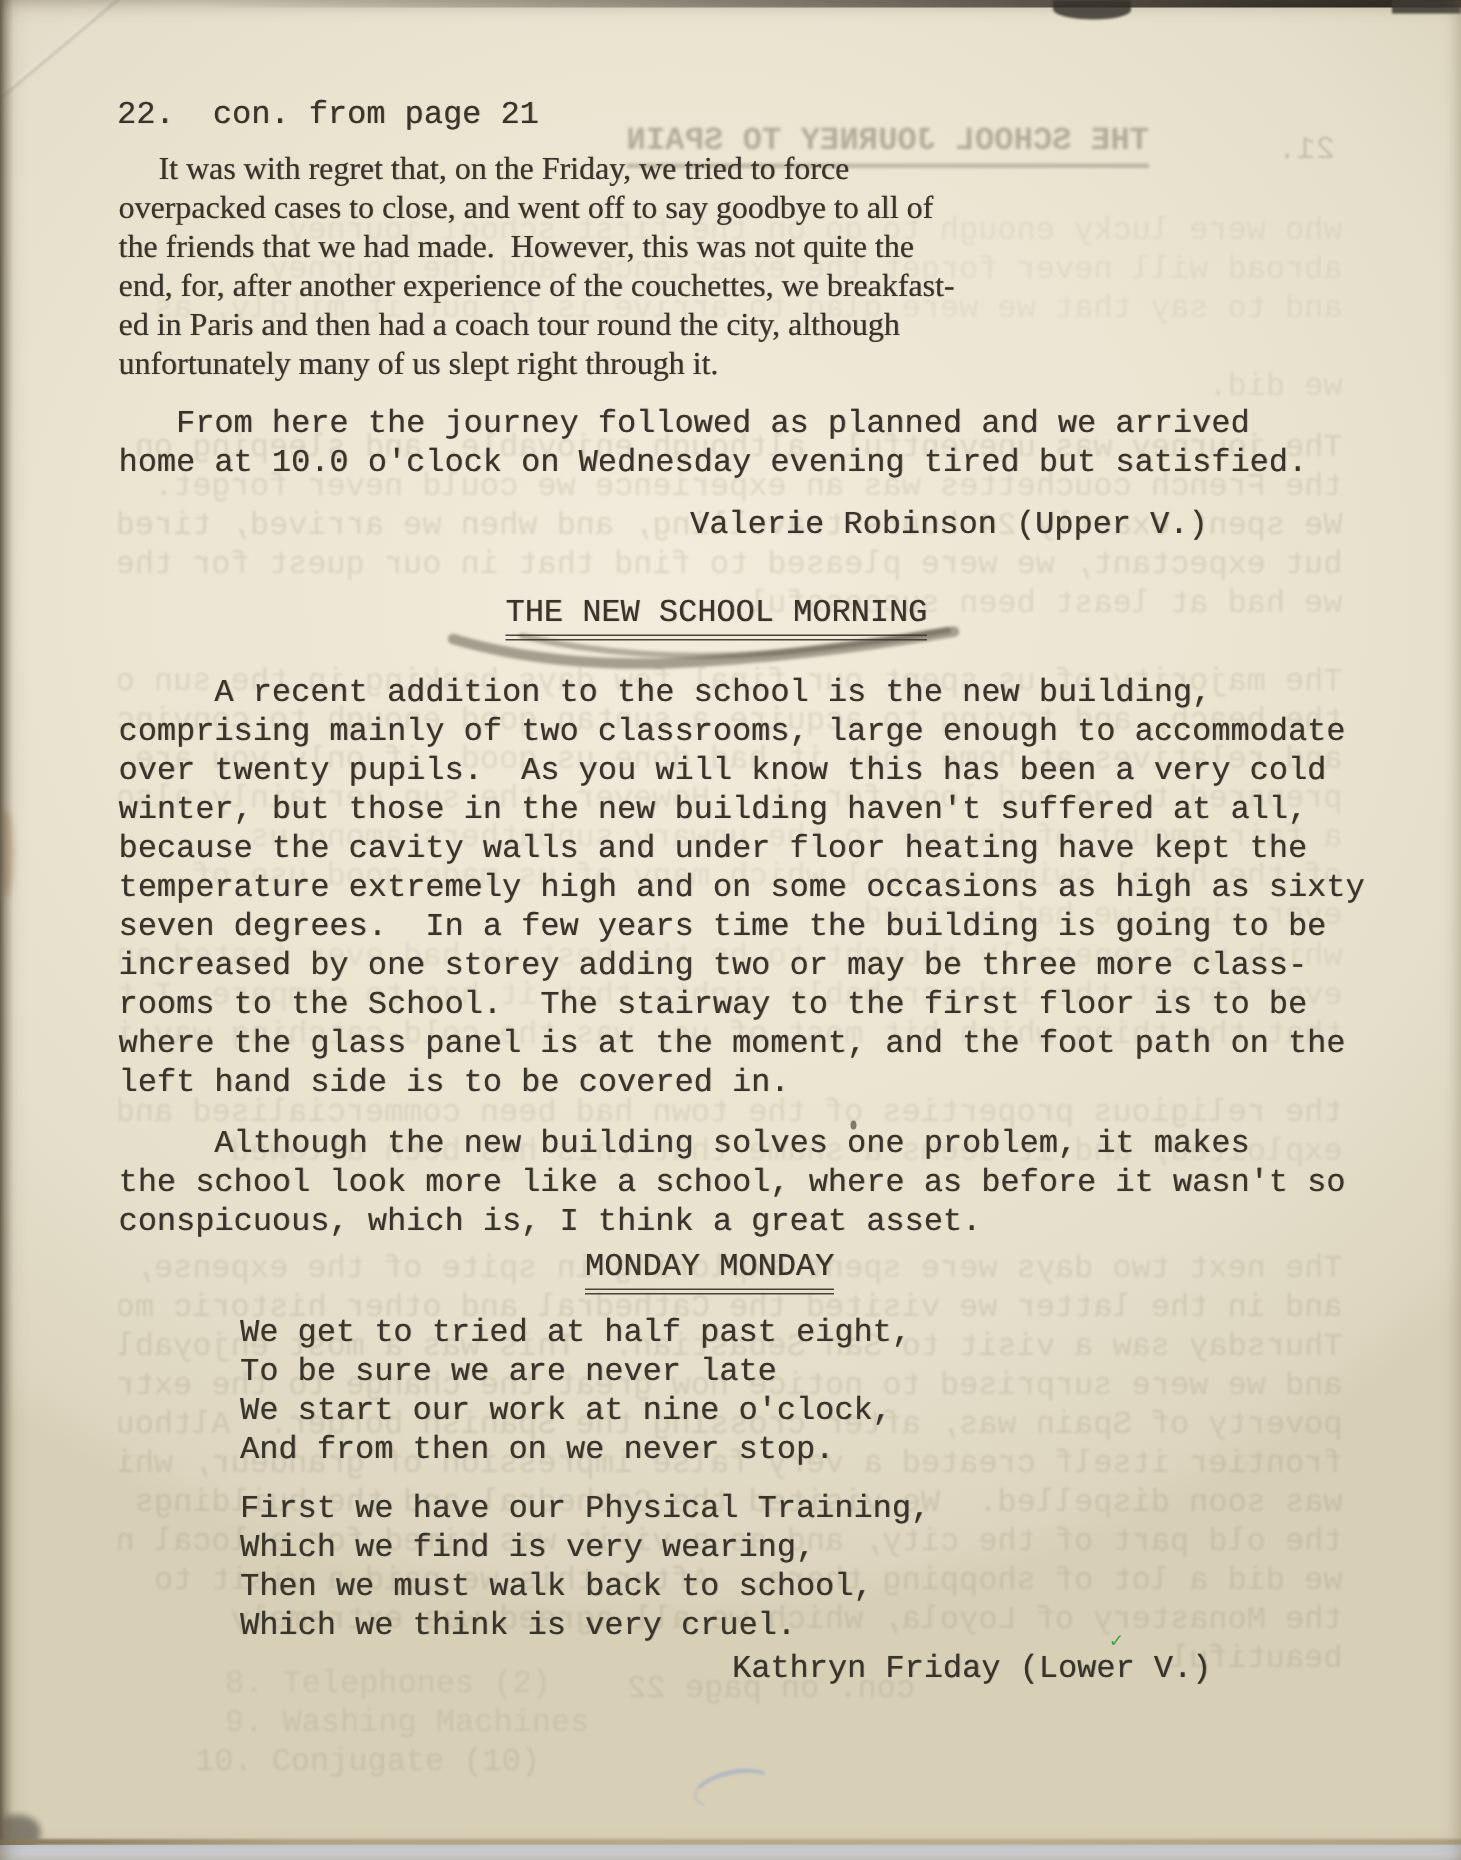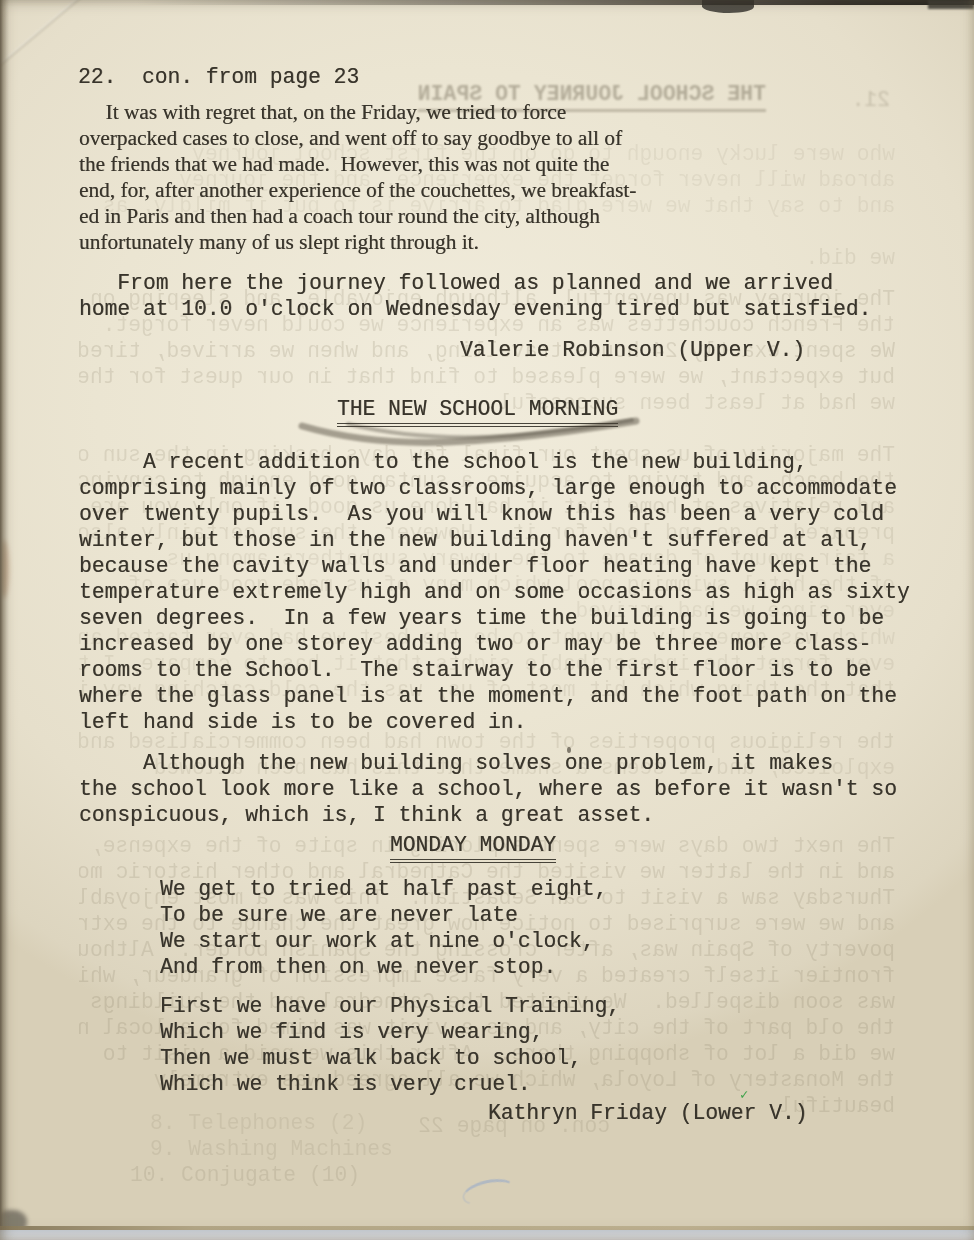--- a/index.html
+++ b/index.html
@@ -111,21 +111,21 @@
       <div class="ghost mir" style="top: 1015px; left: 79px; width: 816px; opacity: 0.16;">the old part of the city, and as a visit was timed for a local newspaper,</div>
       <div class="ghost mir" style="top: 1041px; left: 79px; width: 816px; opacity: 0.16;">we did a lot of shopping there.  After this we paid a visit to</div>
       <div class="ghost mir" style="top: 1067px; left: 79px; width: 816px; opacity: 0.16;">the Monastery of Loyola, which we all agreed was extremely</div>
       <div class="ghost mir" style="top: 1093px; left: 79px; width: 816px; opacity: 0.16;">beautiful.</div>
       <div class="ghost mir" style="top: 1113px; left: 230px; width: 380px; opacity: 0.15;">con. on page 22</div>
       <div class="ghost" style="top: 1110px; left: 150px; width: 420px; opacity: 0.12;">8. Telephones (2)</div>
       <div class="ghost" style="top: 1136px; left: 150px; width: 420px; opacity: 0.13;">9. Washing Machines</div>
       <div class="ghost" style="top: 1162px; left: 130px; width: 440px; opacity: 0.15;">10. Conjugate (10)</div>
     </div>
 
-  <pre class="tw" style="top:64px;left:78px;">22.  con. from page 23</pre>
+  <pre class="tw" style="top:64px;left:78px;">22.  con. from page 21</pre>
 
   <pre class="tw" style="top:99px;left:79px;font-family:Liberation Serif, serif;">     It was with regret that, on the Friday, we tried to force
 overpacked cases to close, and went off to say goodbye to all of
 the friends that we had made.  However, this was not quite the
 end, for, after another experience of the couchettes, we breakfast-
 ed in Paris and then had a coach tour round the city, although
 unfortunately many of us slept right through it.</pre>
   <pre class="tw" style="top:270px;left:79px;">   From here the journey followed as planned and we arrived
 home at 10.0 o'clock on Wednesday evening tired but satisfied.</pre>
   <pre class="tw" style="top:337px;left:460px;">Valerie Robinson (Upper V.)</pre>

